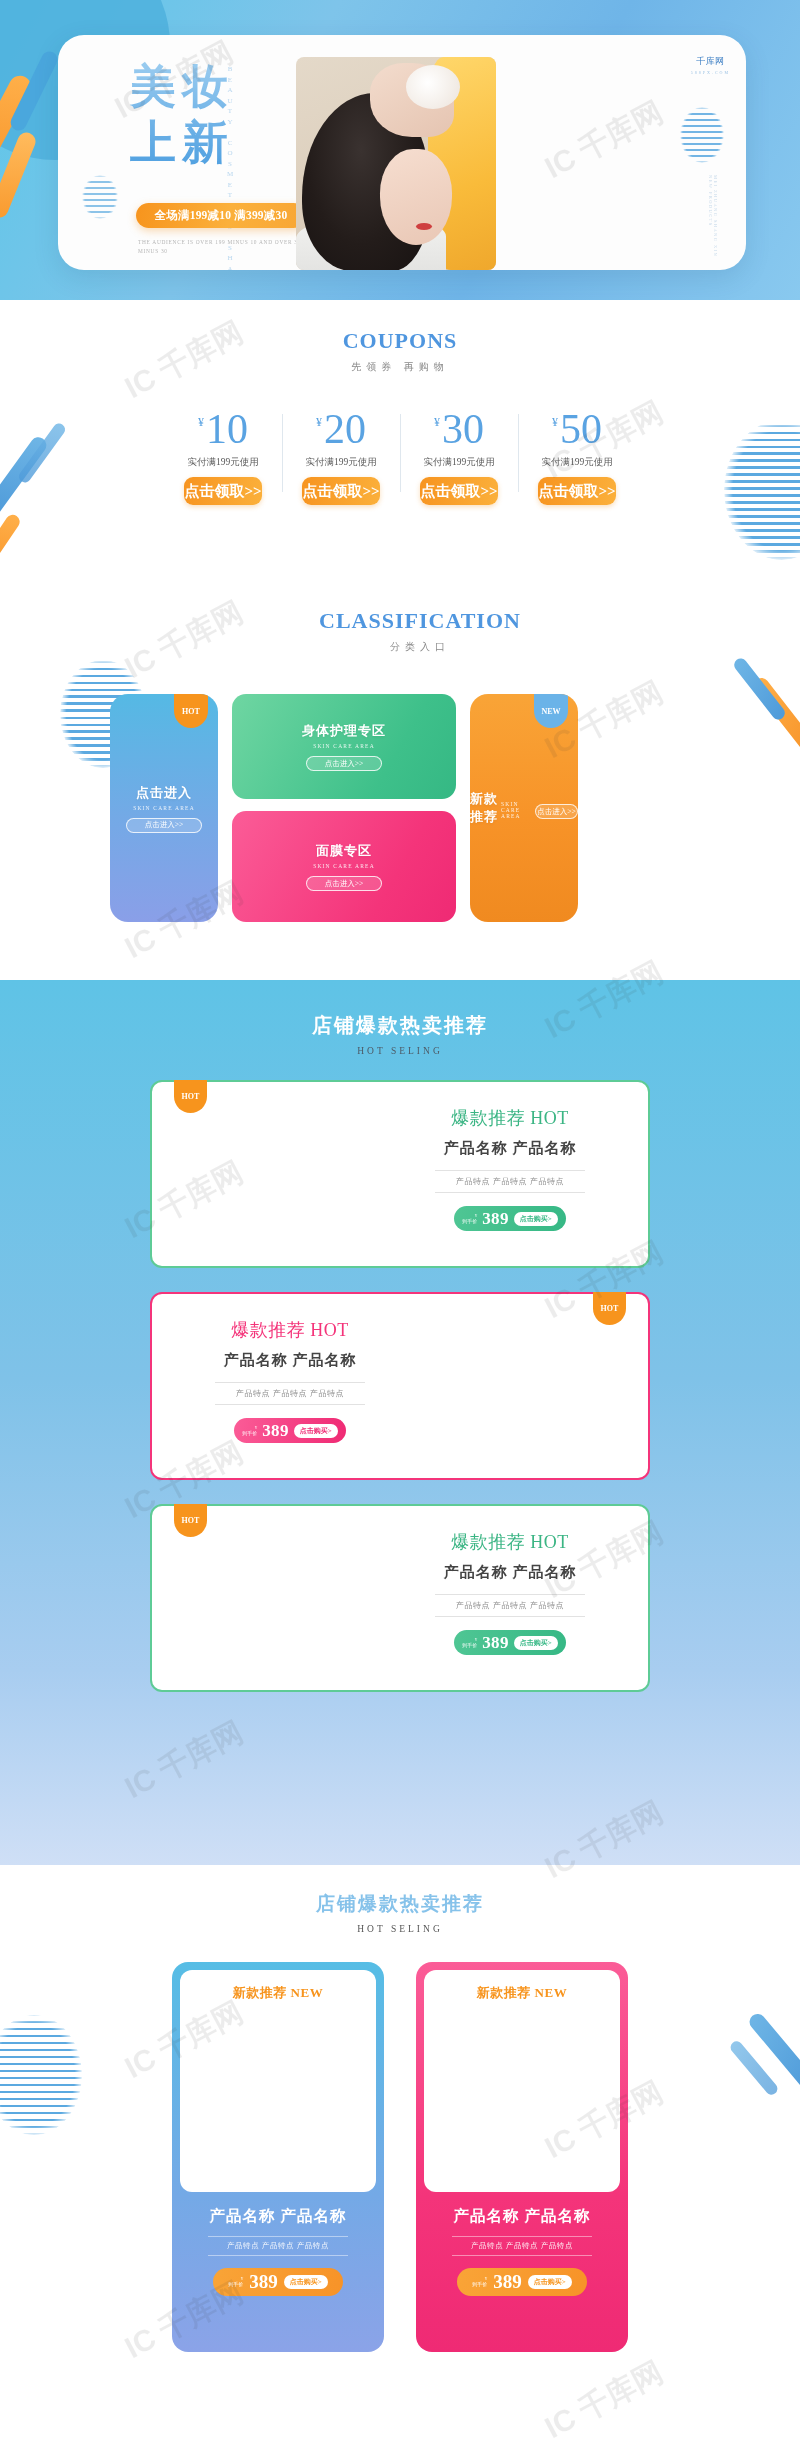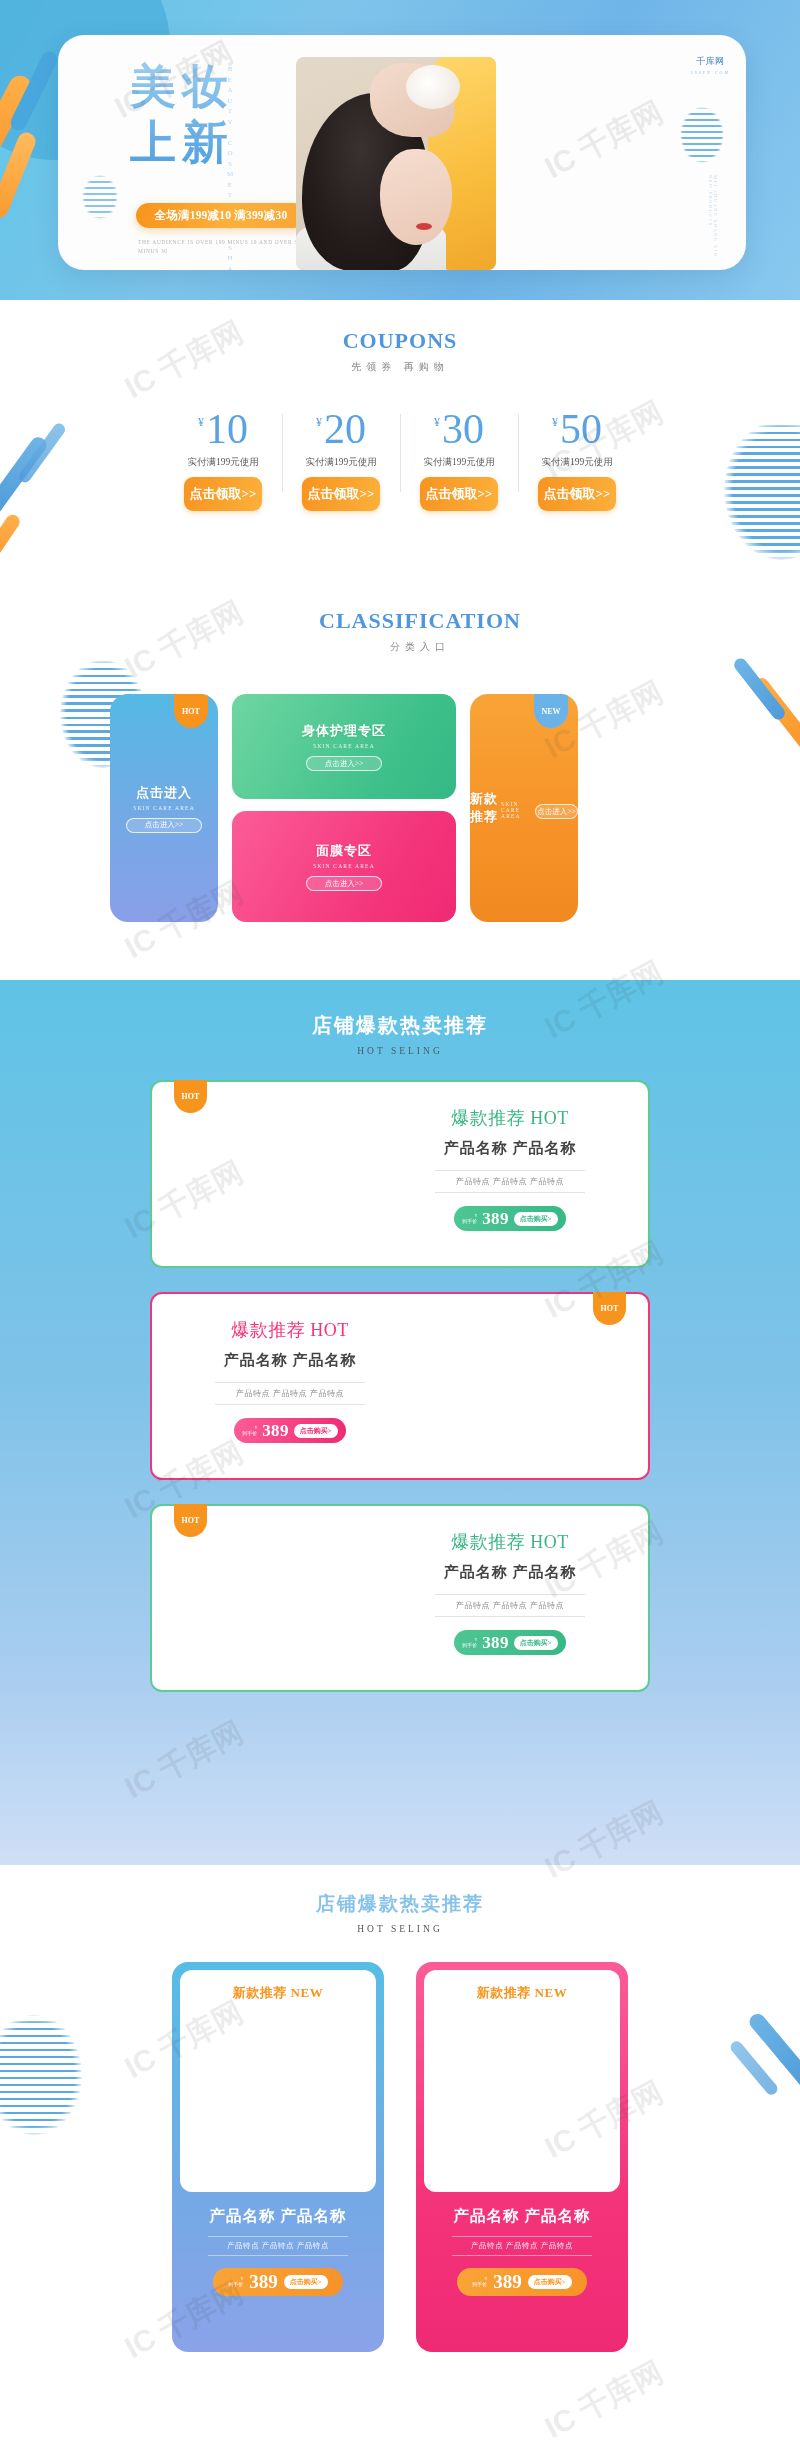--- a/index.html
+++ b/index.html
@@ -136,23 +136,23 @@
     background:#dfe7ee;
   }
   .coupon-amt {
     color:#5aa3e2; line-height:1; font-family:"Liberation Serif",serif;
     display:flex; align-items:flex-start; justify-content:center;
   }
   .coupon-amt .yen { font-size:12px; margin-top:8px; margin-right:2px; }
   .coupon-amt .num { font-size:42px; font-weight:400; }
   .coupon-desc { font-size:9.5px; color:#5a5a5a; margin-top:6px; }
   .coupon-btn {
-    margin:8px auto 0; width:78px; height:34px; border-radius:9px;
+    margin:8px auto 0; width:78px; height:28px; border-radius:9px;
     background:linear-gradient(100deg,#f79420,#fbb03b);
-    color:#fff; font-size:13px; font-weight:700;
+    color:#fff; font-size:15px; font-weight:700;
     display:flex; align-items:center; justify-content:center;
     box-shadow:0 2px 5px rgba(240,150,40,.3); cursor:pointer;
   }
 
   
   .class-sec { position:relative; height:380px; background:#fff; padding-top:8px;margin-left:40px; }
   .cards {
     position:relative; width:620px; margin:40px auto 0; height:230px;
   }
   .card { position:absolute; overflow:hidden; }

